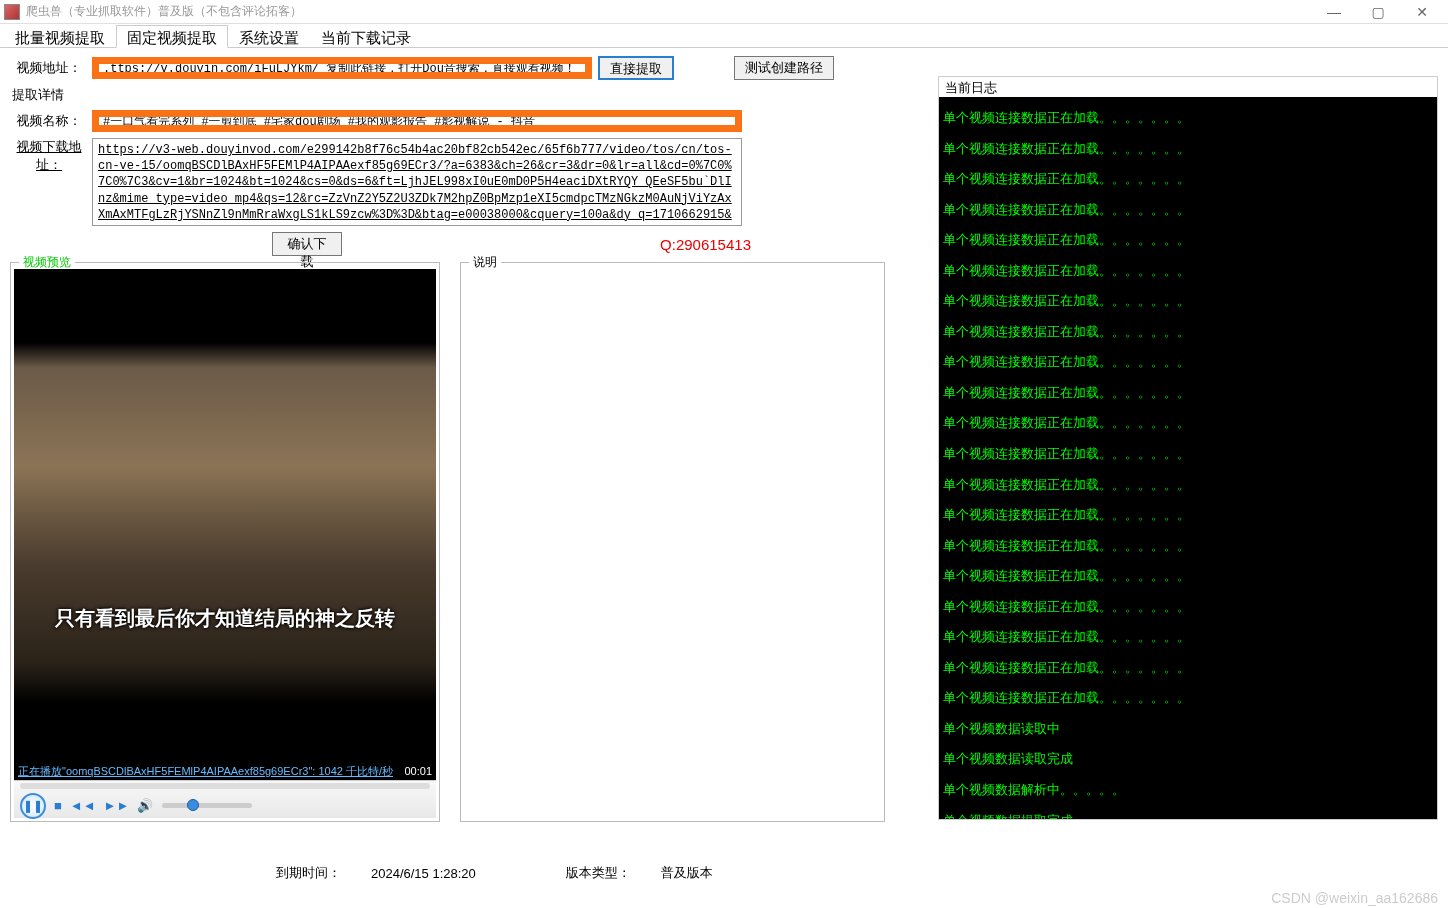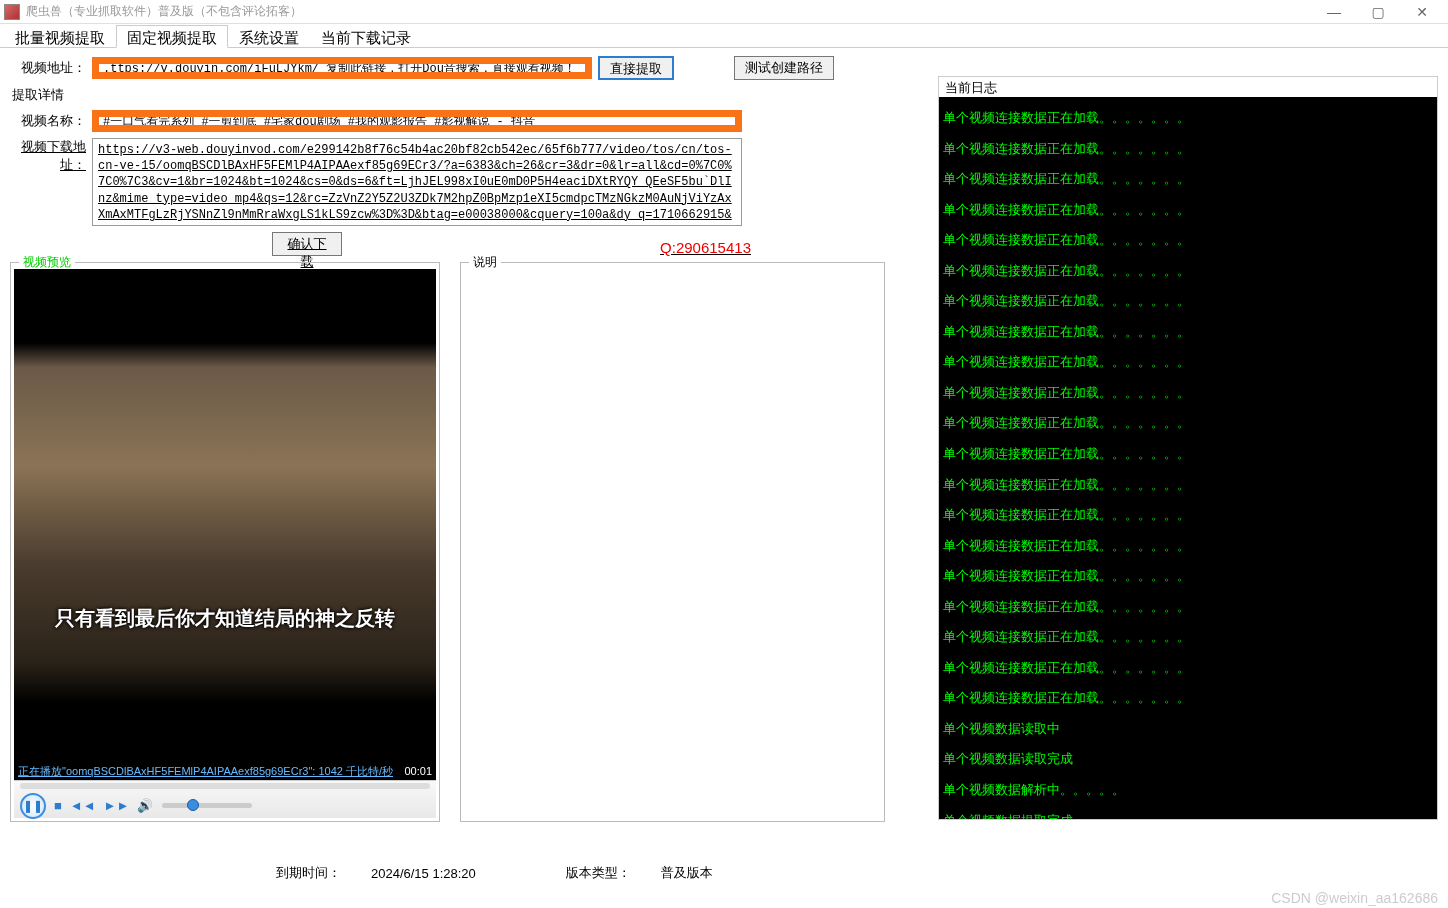--- a/index.html
+++ b/index.html
@@ -59,21 +59,21 @@
     .content {
       padding: 8px 12px 4px 12px;
     }
     .row {
       display: flex;
       align-items: center;
       margin-bottom: 6px;
     }
     .label {
       width: 80px;
-      text-align: right;
+      text-align: center;
       padding-right: 6px;
       font-size: 13px;
     }
     .text-input {
       border: 7px solid #f97316;
       padding: 2px 4px;
       font-family: "Courier New", monospace;
       font-size: 12px;
       height: 22px;
     }
@@ -91,23 +91,22 @@
       border: 1px solid #777;
       background: #f0f0f0;
       padding: 2px 10px;
       font-size: 13px;
       cursor: pointer;
       height: 24px;
     }
     .btn.test { width: 100px; }
     .middle-row {
       display: flex;
-      align-items: flex-end;
+      align-items: center;
       margin: 4px 0 2px 0;
-      text-decoration: underline;
     }
     .q-text { color: #e00; font-size: 15px; font-weight: 500; }
     .lower {
       display: flex;
       gap: 20px;
       padding: 0 10px;
       height: 560px;
     }
     .panel {
       border: 1px solid #bbb;

